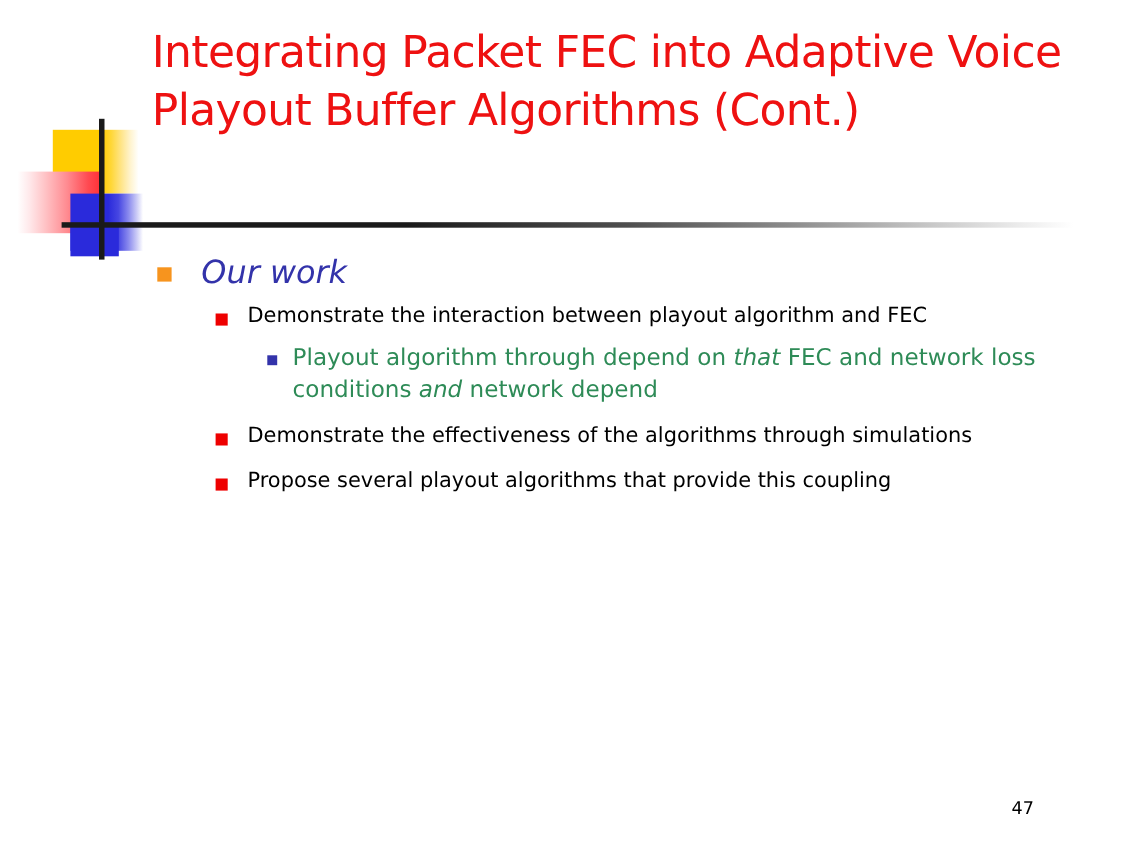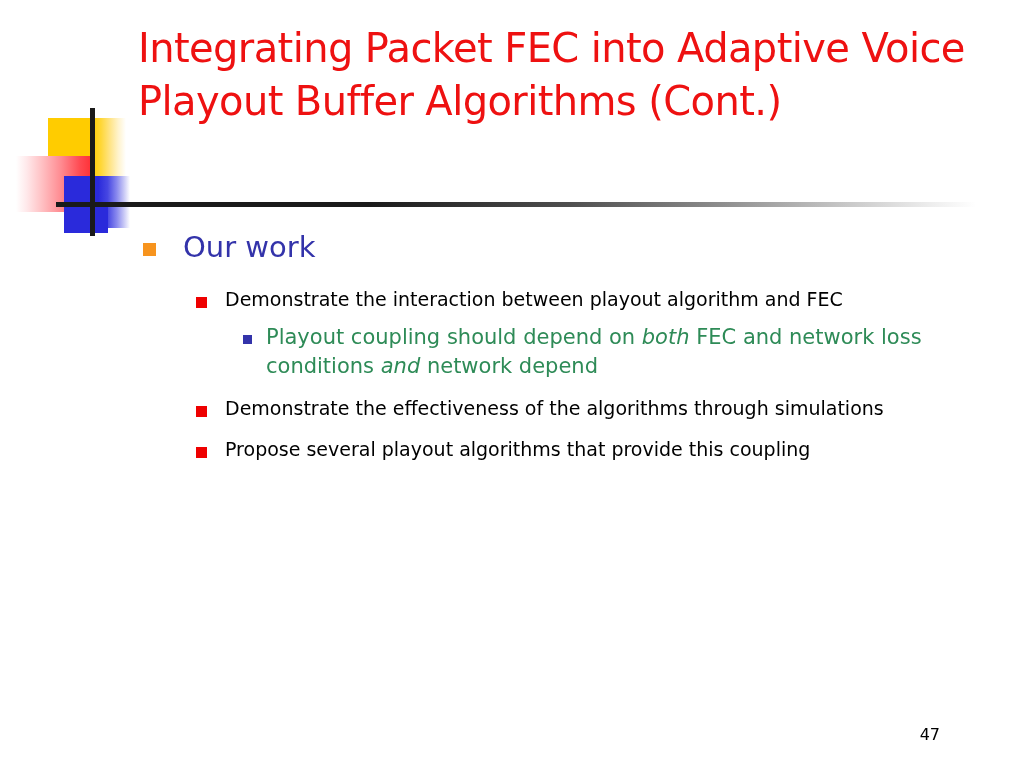--- a/index.html
+++ b/index.html
@@ -77,21 +77,21 @@
   
   #body { position: absolute; left: 0; top: 228px; width: 1024px; }
 
   .row { display: flex; align-items: flex-start; }
 
   .bullet { flex: none; }
 
   .btext { flex: 1 1 auto; }
 
   
-  .lvl1 { margin-left: 143px; margin-bottom: 16px; }
+  .lvl1 { margin-left: 143px; margin-bottom: 4px; font-style: italic; }
   .lvl1 .bullet {
     width: 13px; height: 13px; background: #F7941E;
     margin-top: 15px; margin-right: 27px;
   }
   .lvl1 .btext {
     color: #3333AA;
     font-size: 29px;
     line-height: 38px;
     max-width: 760px;
   }
@@ -157,21 +157,21 @@
       <span class="btext">Our work</span>
     </div>
 
     <div class="row lvl2">
       <span class="bullet"></span>
       <span class="btext">Demonstrate the interaction between playout algorithm and FEC</span>
     </div>
 
     <div class="row lvl3">
       <span class="bullet"></span>
-      <span class="btext" id="lvl3-text"><span>Playout coupling should depend on </span><span class="it">both</span><span> FEC and network loss conditions </span><span class="it">and</span><span> network depend</span></span>
+      <span class="btext" id="lvl3-text"><span>Playout algorithm through depend on </span><span class="it">that</span><span> FEC and network loss conditions </span><span class="it">and</span><span> network depend</span></span>
     </div>
 
     <div class="row lvl2">
       <span class="bullet"></span>
       <span class="btext">Demonstrate the effectiveness of the algorithms through simulations</span>
     </div>
 
     <div class="row lvl2">
       <span class="bullet"></span>
       <span class="btext">Propose several playout algorithms that provide this coupling</span>

